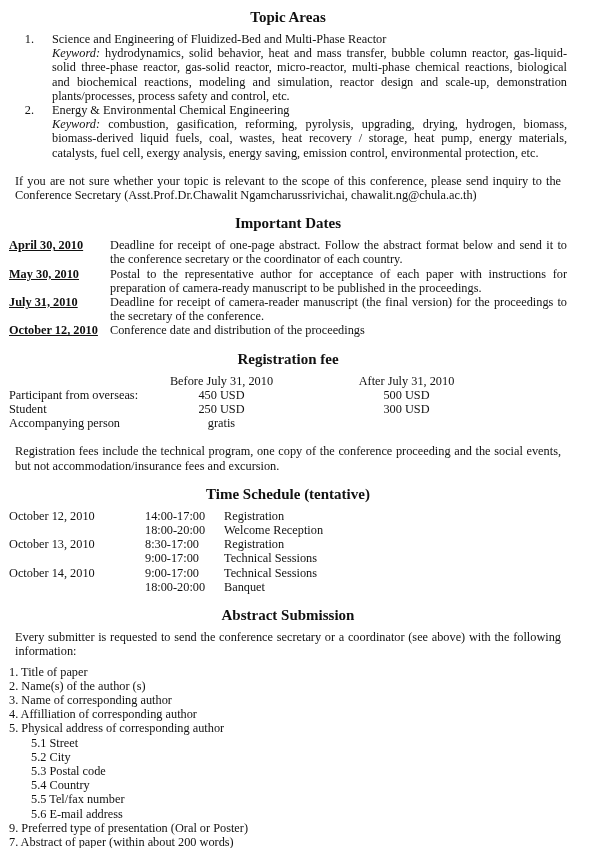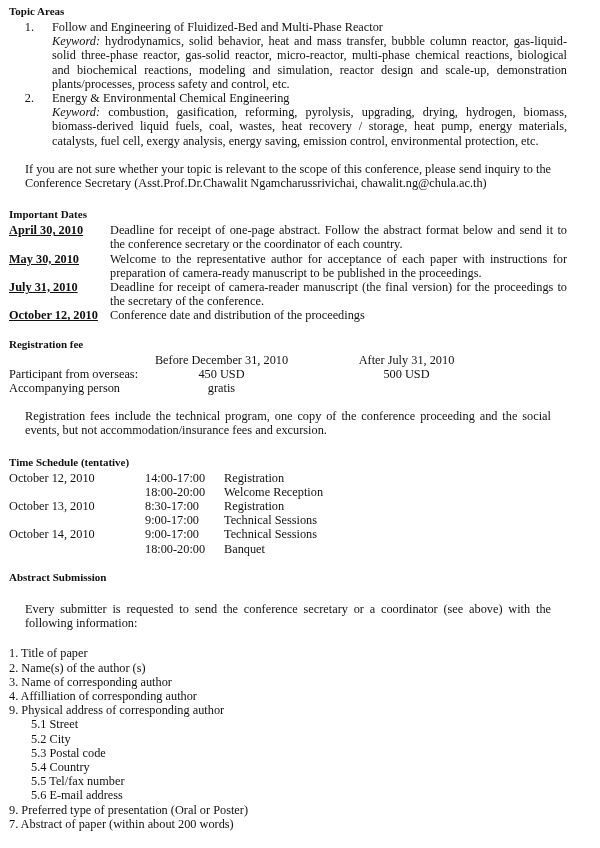--- a/index.html
+++ b/index.html
@@ -5,29 +5,29 @@
     html, body { margin: 0; padding: 0; background: #ffffff; }
     body {
       width: 600px; height: 848px; overflow: hidden;
       font-family: "Liberation Serif", serif;
       color: #111111;
       font-size: 12.3px;
       line-height: 14.2px;
     }
     .page { position: relative; padding: 0 33px 0 9px; box-sizing: border-box; width: 600px; }
     h2 {
-      font-size: 11px; font-weight: bold; margin: 0; line-height: 17px;
+      font-size: 15px; font-weight: bold; margin: 6px; line-height: 17px; text-align: center;
     }
     .sec-topic { padding-top: 3px; }
     .topic-item { display: flex; }
     .topic-num { width: 25px; text-align: right; padding-right: 18px; flex: none; }
     .topic-body { flex: 1; }
     .kw { text-align: justify; }
     .kw i { font-style: italic; }
-    p { margin: 16px; text-align: justify; }
+    p { margin: 6px; text-align: justify; }
     .inquiry { margin-top: 14px; }
     .sec-dates { margin-top: 13px; }
     .date-row { display: flex; }
     .date-label { width: 101px; flex: none; font-weight: bold; text-decoration: underline; }
     .date-desc { flex: 1; text-align: justify; }
     .sec-fee { margin-top: 13px; }
     .fee-row { display: flex; }
     .fee-label { width: 145px; flex: none; }
     .fee-c1 { width: 135px; flex: none; text-align: center; }
     .fee-gap { width: 50px; flex: none; }
@@ -47,21 +47,21 @@
 <body>
 
 <div class="page">
 
   <section class="sec-topic">
     <h2>Topic Areas</h2>
 
     <div class="topic-item">
       <div class="topic-num">1.</div>
       <div class="topic-body">
-        <div>Follow and Engineering of Fluidized-Bed and Multi-Phase Reactor</div>
+        <div>Science and Engineering of Fluidized-Bed and Multi-Phase Reactor</div>
         <div class="kw"><i>Keyword:</i><span> hydrodynamics, solid behavior, heat and mass transfer, bubble column reactor, gas-liquid-solid three-phase reactor, gas-solid reactor, micro-reactor, multi-phase chemical reactions, biological and biochemical reactions, modeling and simulation, reactor design and scale-up, demonstration plants/processes, process safety and control, etc.</span></div>
       </div>
     </div>
 
     <div class="topic-item">
       <div class="topic-num">2.</div>
       <div class="topic-body">
         <div>Energy &amp; Environmental Chemical Engineering</div>
         <div class="kw"><i>Keyword:</i><span> combustion, gasification, reforming, pyrolysis, upgrading, drying, hydrogen, biomass, biomass-derived liquid fuels, coal, wastes, heat recovery / storage, heat pump, energy materials, catalysts, fuel cell, exergy analysis, energy saving, emission control, environmental protection, etc.</span></div>
       </div>
@@ -71,45 +71,51 @@
   </section>
 
   <section class="sec-dates">
     <h2>Important Dates</h2>
     <div class="date-row">
       <div class="date-label">April 30, 2010</div>
       <div class="date-desc">Deadline for receipt of one-page abstract. Follow the abstract format below and send it to the conference secretary or the coordinator of each country.</div>
     </div>
     <div class="date-row">
       <div class="date-label">May 30,  2010</div>
-      <div class="date-desc">Welcome to the representative author for acceptance of each paper with instructions for preparation of camera-ready manuscript to be published in the proceedings.</div>
+      <div class="date-desc">Postal to the representative author for acceptance of each paper with instructions for preparation of camera-ready manuscript to be published in the proceedings.</div>
     </div>
     <div class="date-row">
       <div class="date-label">July 31,  2010</div>
       <div class="date-desc">Deadline for receipt of camera-reader manuscript (the final version) for the proceedings to the secretary of the conference.</div>
     </div>
     <div class="date-row">
       <div class="date-label">October 12, 2010</div>
       <div class="date-desc">Conference date and distribution of the proceedings</div>
     </div>
   </section>
 
   <section class="sec-fee">
     <h2>Registration fee</h2>
     <div class="fee-row">
       <div class="fee-label"></div>
-      <div class="fee-c1">Before December 31, 2010</div>
+      <div class="fee-c1">Before July 31, 2010</div>
       <div class="fee-gap"></div>
       <div class="fee-c2">After July 31, 2010</div>
     </div>
     <div class="fee-row">
       <div class="fee-label">Participant from overseas:</div>
       <div class="fee-c1">450 USD</div>
       <div class="fee-gap"></div>
       <div class="fee-c2">500 USD</div>
+    </div>
+    <div class="fee-row">
+      <div class="fee-label">Student</div>
+      <div class="fee-c1">250 USD</div>
+      <div class="fee-gap"></div>
+      <div class="fee-c2">300 USD</div>
     </div>
     <div class="fee-row">
       <div class="fee-label">Accompanying person</div>
       <div class="fee-c1">gratis</div>
       <div class="fee-gap"></div>
       <div class="fee-c2"></div>
     </div>
     <p class="fee-note">Registration fees include the technical program, one copy of the conference proceeding and the social events, but not accommodation/insurance fees and excursion.</p>
   </section>
 
@@ -148,21 +154,21 @@
   </section>
 
   <section class="sec-abs">
     <h2>Abstract Submission</h2>
     <p>Every submitter is requested to send the conference secretary or a coordinator (see above) with the following information:</p>
     <div class="abs-list">
       <div class="abs-item">1. Title of paper</div>
       <div class="abs-item">2. Name(s) of the author (s)</div>
       <div class="abs-item">3. Name of corresponding author</div>
       <div class="abs-item">4. Affilliation of corresponding author</div>
-      <div class="abs-item">9. Physical address of corresponding author</div>
+      <div class="abs-item">5. Physical address of corresponding author</div>
       <div class="abs-item abs-sub">5.1 Street</div>
       <div class="abs-item abs-sub">5.2 City</div>
       <div class="abs-item abs-sub">5.3 Postal code</div>
       <div class="abs-item abs-sub">5.4 Country</div>
       <div class="abs-item abs-sub">5.5 Tel/fax number</div>
       <div class="abs-item abs-sub">5.6 E-mail address</div>
       <div class="abs-item">9. Preferred type of presentation (Oral or Poster)</div>
       <div class="abs-item">7. Abstract of paper (within about 200 words)</div>
     </div>
   </section>

